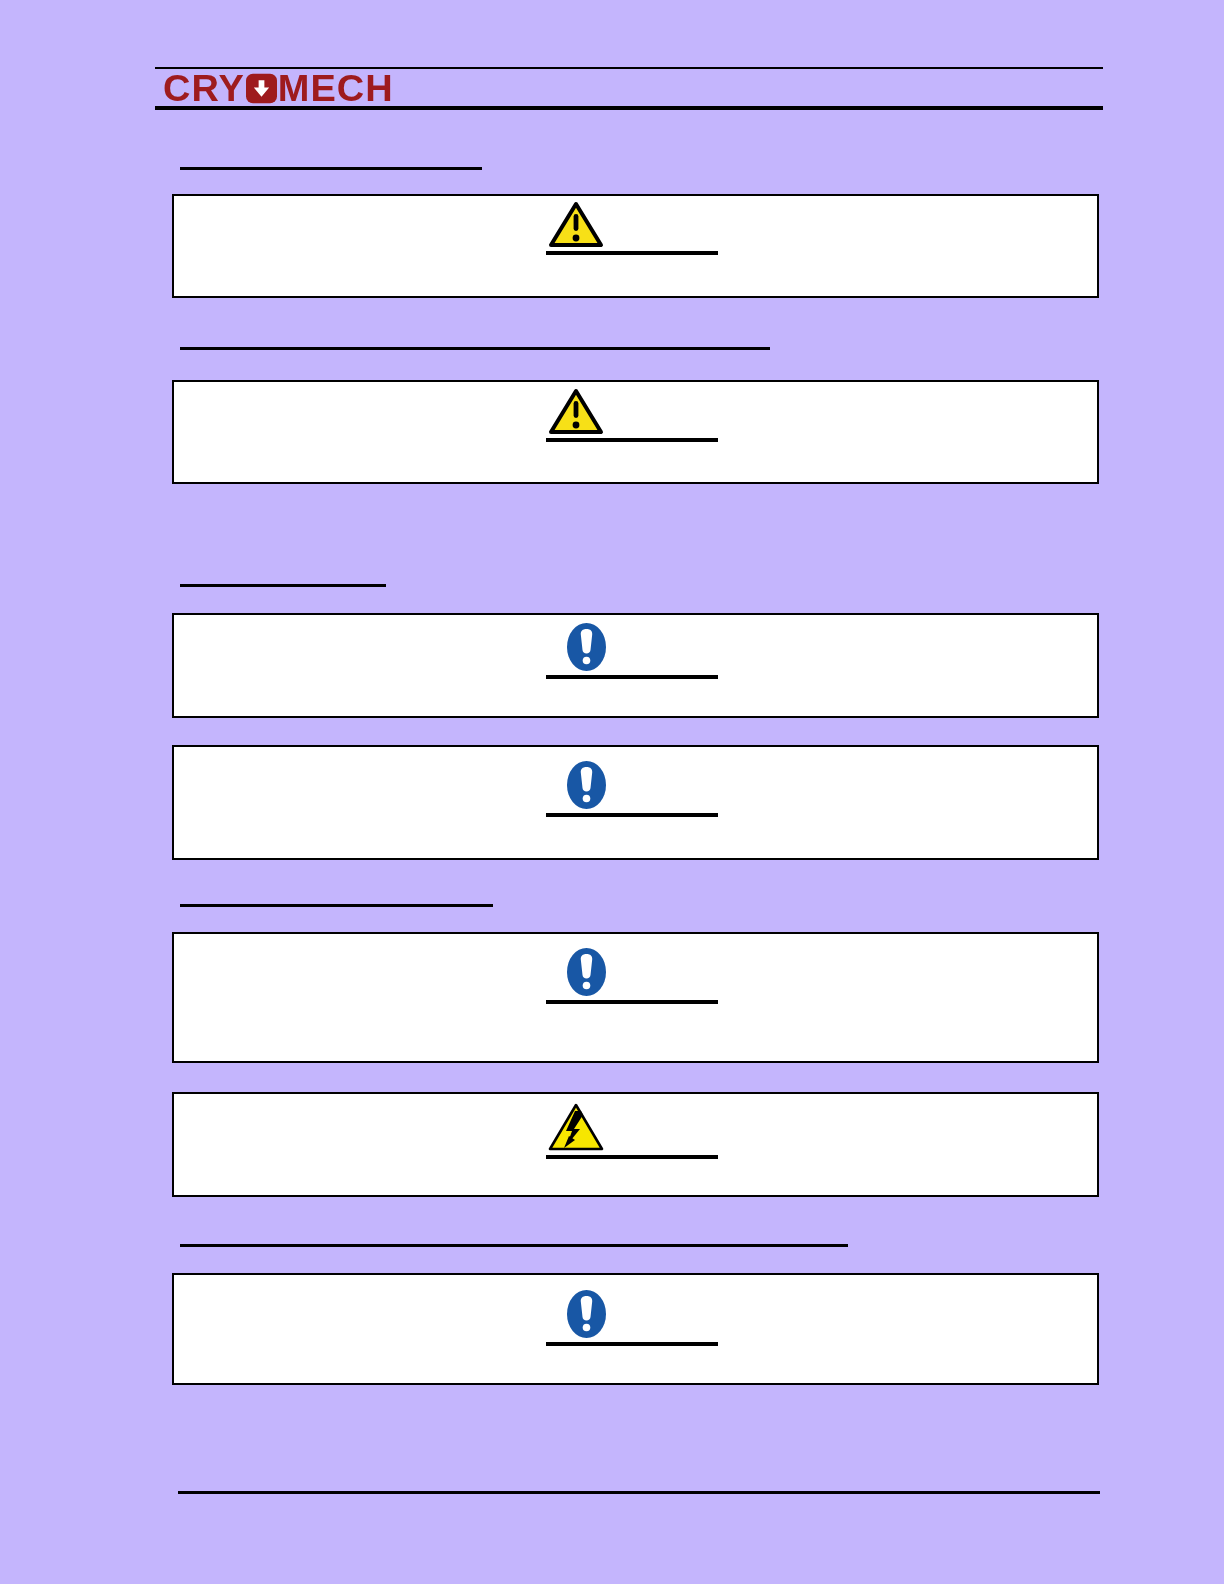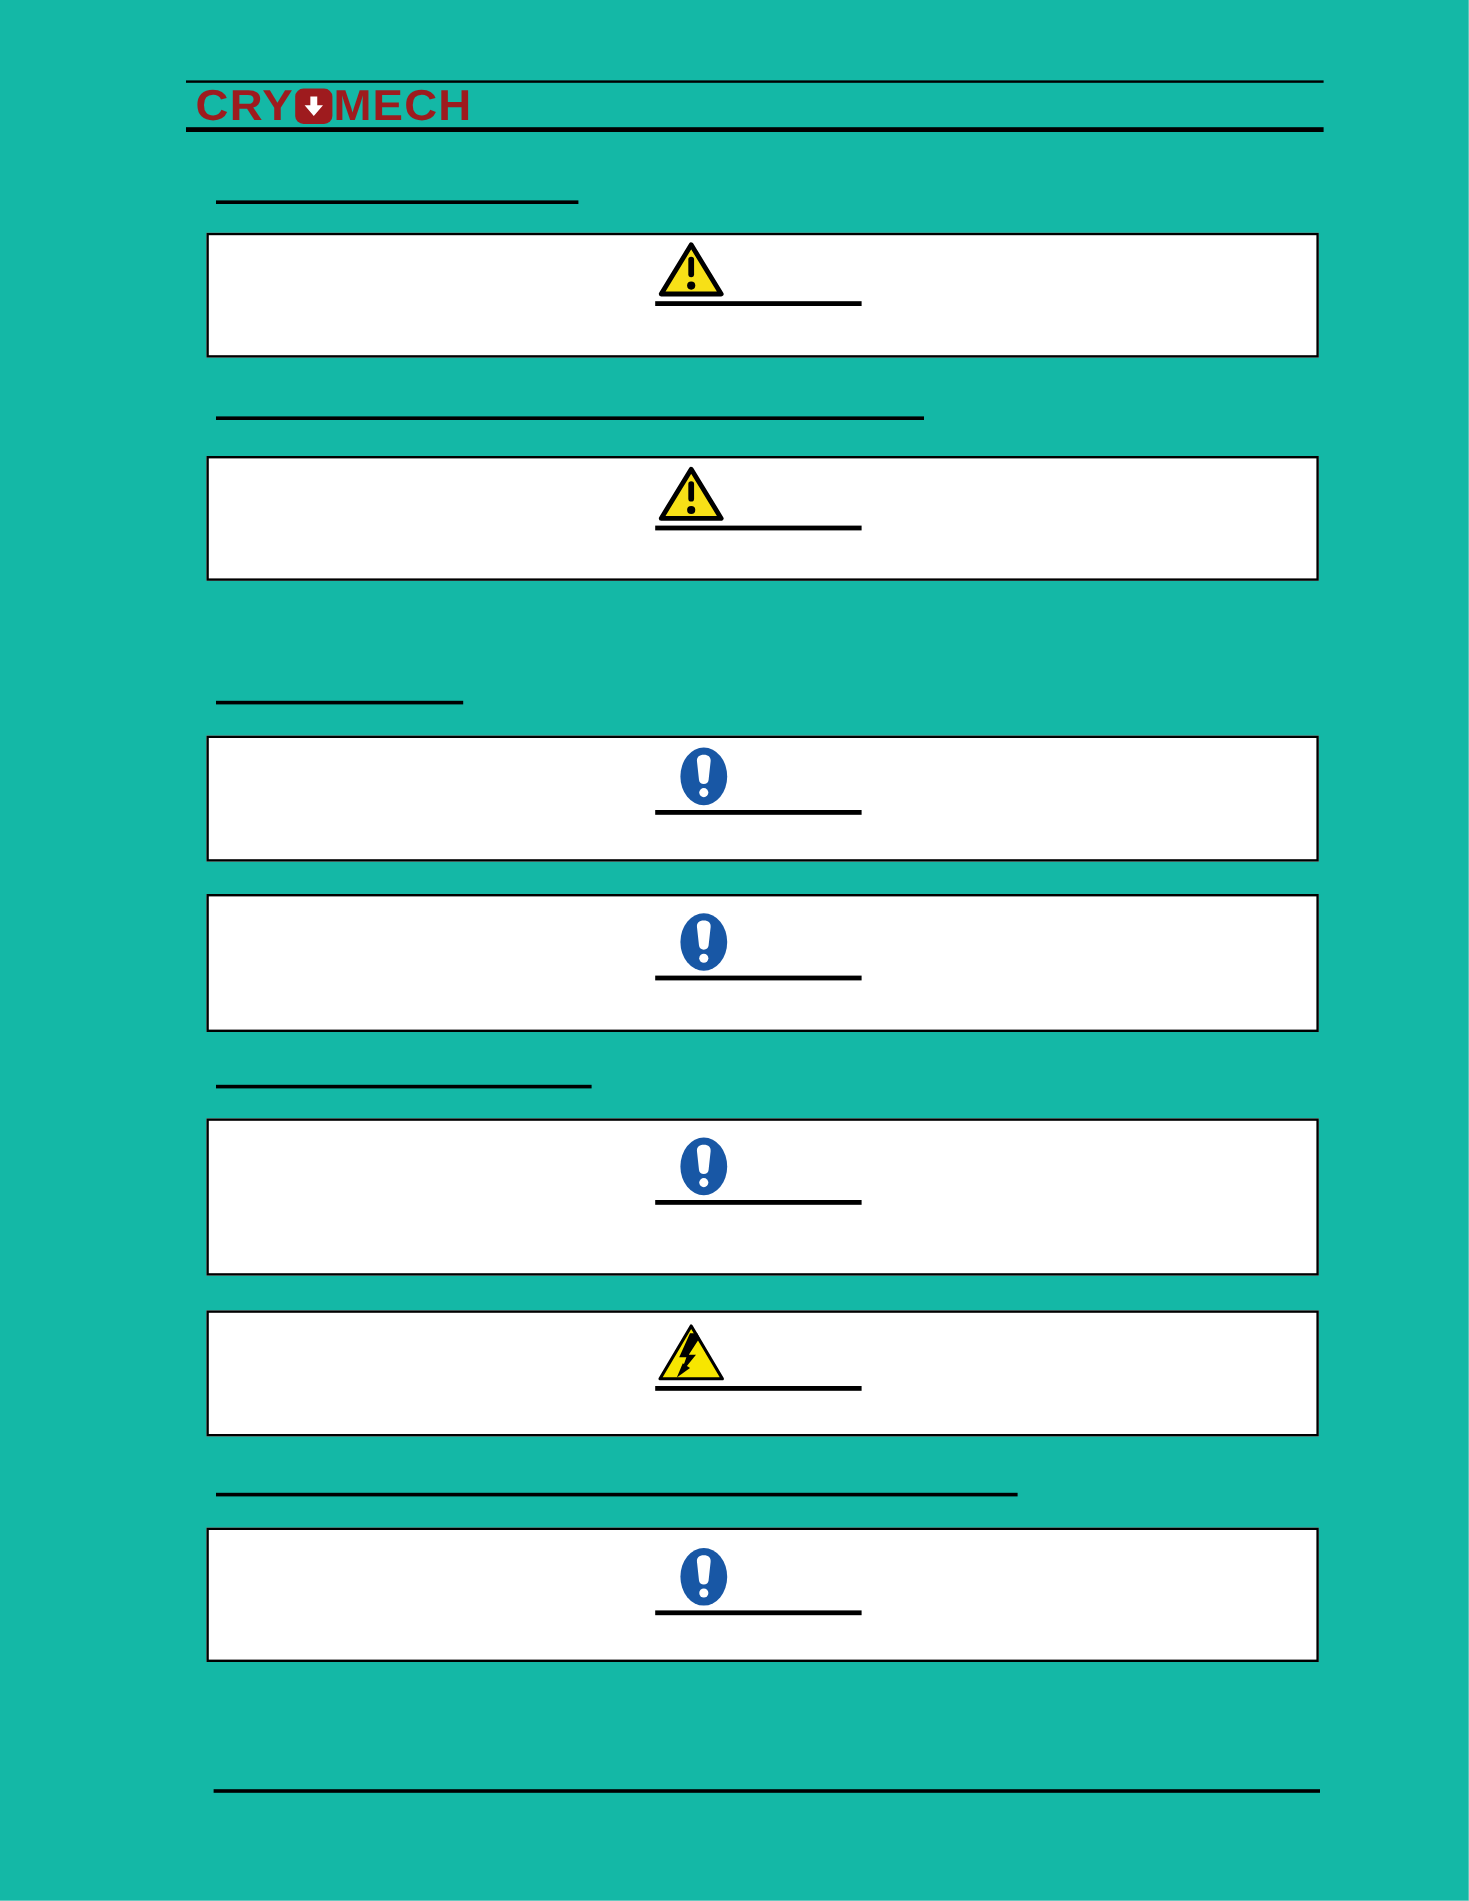--- a/index.html
+++ b/index.html
@@ -1,20 +1,20 @@
 <!DOCTYPE html>
 <html><head>
 <meta charset="utf-8">
 <style>
   html,body{margin:0;padding:0;background:#e8e8e8;}
   .page{
     position:relative;
     width:1224px;height:1584px;
     margin:0 auto;
-    background:#14b8a6;
+    background:#c4b5fd;
     font-family:"Liberation Sans", sans-serif;
     overflow:hidden;
   }
   .rule{position:absolute;background:#000;}
 
   
   .logo{
     position:absolute;left:163px;top:70px;height:38px;
     display:flex;align-items:center;
     color:#9e1b1e;

